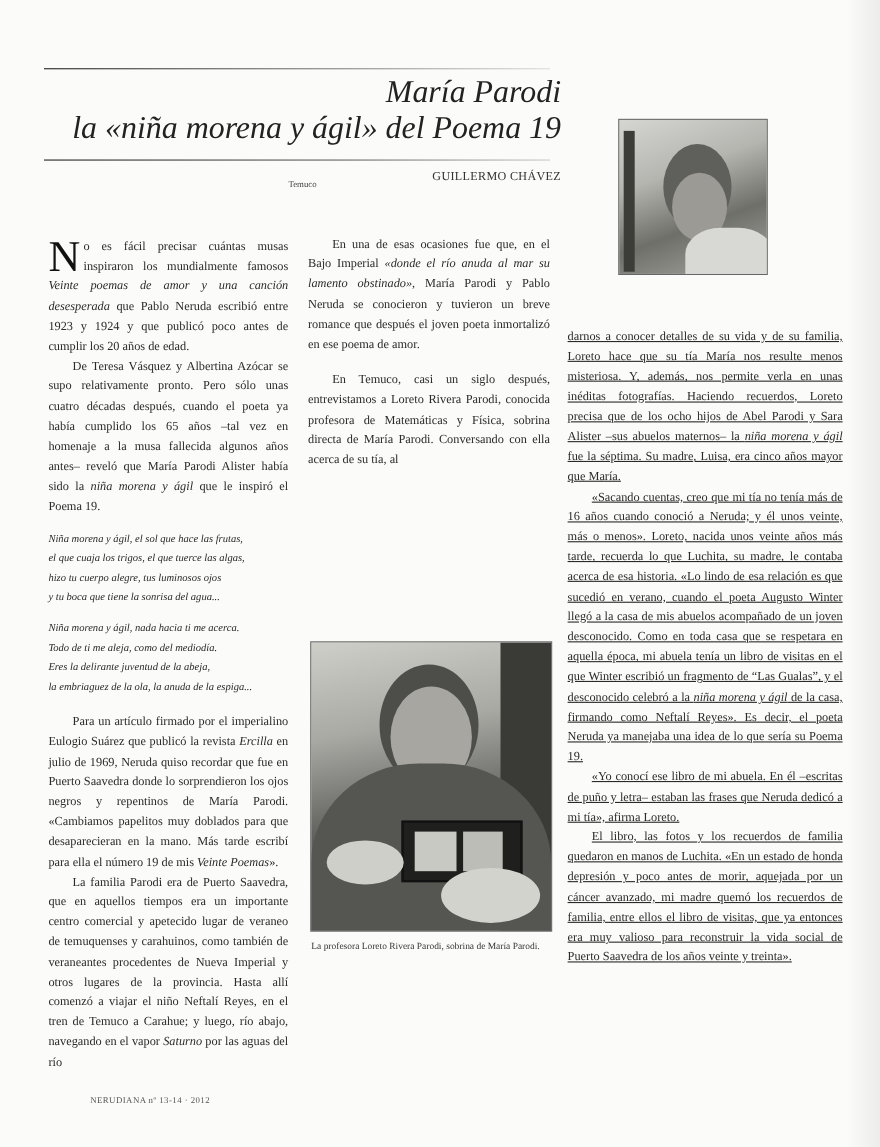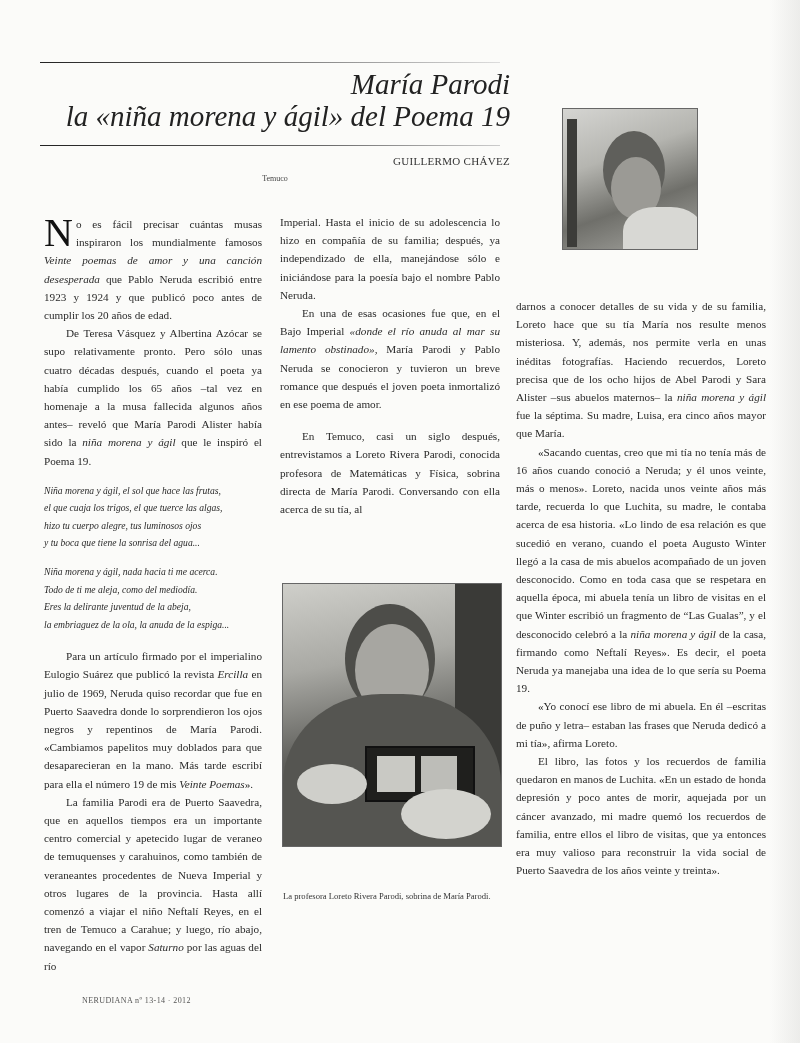--- a/index.html
+++ b/index.html
@@ -22,30 +22,30 @@
     font-style: italic; font-size: 29px; color: #222; line-height: 32px; margin: 0; font-weight: normal;
   }
   .title.l1 { top: 68px; }
   .title.l2 { top: 100px; }
 
   .author {
     position: absolute; left: 40px; width: 470px; top: 155px; text-align: right;
     font-size: 11px; letter-spacing: 0.3px; color: #333;
   }
   .city {
-    position: absolute; left: 40px; width: 470px; top: 174px; text-align: center;
+    position: absolute; left: 40px; width: 470px; top: 163px; text-align: center;
     font-size: 8px; color: #444;
   }
 
   .col { position: absolute; font-size: 11.2px; line-height: 18.2px; text-align: justify; }
   .col p { margin: 0; text-indent: 22px; }
   .col p.noindent { text-indent: 0; }
   .col1 { left: 44px; top: 215px; width: 218px; }
   .col2 { left: 280px; top: 213px; width: 220px; }
-  .col3 { left: 516px; top: 297px; width: 250px; }
+  .col3 { left: 516px; top: 297px; width: 250px; text-decoration: underline; }
 
   .dropcap {
     float: left; font-size: 40px; line-height: 32px; margin: 2px 3px 0 0; color: #111;
   }
   .poem { font-style: italic; font-size: 9.6px; line-height: 17.4px; margin: 12px 0 0 0; }
   .poem div { text-indent: 0; white-space: nowrap; }
   .stanza-gap { height: 12px; }
   .gap { height: 14px; }
   i { font-style: italic; }
 
@@ -53,21 +53,21 @@
     position: absolute; background: #8a8a86; border: 1px solid #666; overflow: hidden;
   }
   .photo-author { left: 562px; top: 108px; width: 134px; height: 140px;
     background: linear-gradient(160deg, #d5d5d2 0%, #b5b5b0 35%, #6f6f6a 65%, #a8a8a3 100%); }
   .photo-loreto { left: 282px; top: 583px; width: 218px; height: 262px;
     background: linear-gradient(170deg, #cfcfca 0%, #a9a9a4 30%, #5e5e5a 60%, #444441 100%); }
   .photo .shape { position: absolute; border-radius: 50%; }
 
   .caption {
     position: absolute; left: 283px; top: 853px; width: 210px;
-    font-size: 8.6px; line-height: 15px; color: #333; margin-top: 36px;
+    font-size: 8.6px; line-height: 15px; color: #333;
   }
 
   .folio {
     position: absolute; top: 996px; font-size: 9px; color: #555;
   }
   .folio.num { left: 45px; font-size: 11px; top: 1046px; }
   .folio.mag { left: 82px; letter-spacing: 0.4px; font-size: 8px; }
 </style>
 </head>
 <body>
@@ -95,21 +95,20 @@
     <div>Todo de ti me aleja, como del mediodía.</div>
     <div>Eres la delirante juventud de la abeja,</div>
     <div>la embriaguez de la ola, la anuda de la espiga...</div>
   </div>
   <div class="gap"></div>
   <p><span>Para un artículo firmado por el imperialino Eulogio Suárez que publicó la revista </span><i>Ercilla</i><span> en julio de 1969, Neruda quiso recordar que fue en Puerto Saavedra donde lo sorprendieron los ojos negros y repentinos de María Parodi. «Cambiamos papelitos muy doblados para que desaparecieran en la mano. Más tarde escribí para ella el número 19 de mis </span><i>Veinte Poemas</i><span>».</span></p>
   <p><span>La familia Parodi era de Puerto Saavedra, que en aquellos tiempos era un importante centro comercial y apetecido lugar de veraneo de temuquenses y carahuinos, como también de veraneantes procedentes de Nueva Imperial y otros lugares de la provincia. Hasta allí comenzó a viajar el niño Neftalí Reyes, en el tren de Temuco a Carahue; y luego, río abajo, navegando en el vapor </span><i>Saturno</i><span> por las aguas del río</span></p>
 </div>
 
 <div class="col col2">
-  <p class="noindent">Imperial. Hasta el inicio de su adolescencia lo hizo en compañía de su familia; después, ya independizado de ella, manejándose sólo e iniciándose para la poesía bajo el nombre Pablo Neruda.</p>
   <p><span>En una de esas ocasiones fue que, en el Bajo Imperial </span><i>«donde el río anuda al mar su lamento obstinado»</i><span>, María Parodi y Pablo Neruda se conocieron y tuvieron un breve romance que después el joven poeta inmortalizó en ese poema de amor.</span></p>
   <div class="gap"></div>
   <p>En Temuco, casi un siglo después, entrevistamos a Loreto Rivera Parodi, conocida profesora de Matemáticas y Física, sobrina directa de María Parodi. Conversando con ella acerca de su tía, al</p>
 </div>
 
 <div class="photo photo-author">
   <div class="shape" style="left:40px;top:22px;width:62px;height:78px;background:#5f5f5b;"></div>
   <div class="shape" style="left:48px;top:48px;width:50px;height:62px;background:#9b9a95;"></div>
   <div style="position:absolute;left:4px;top:10px;width:10px;height:128px;background:#3c3c39;"></div>
   <div class="shape" style="left:60px;top:98px;width:80px;height:60px;background:#d8d8d4;border-radius:40% 40% 0 0;"></div>

